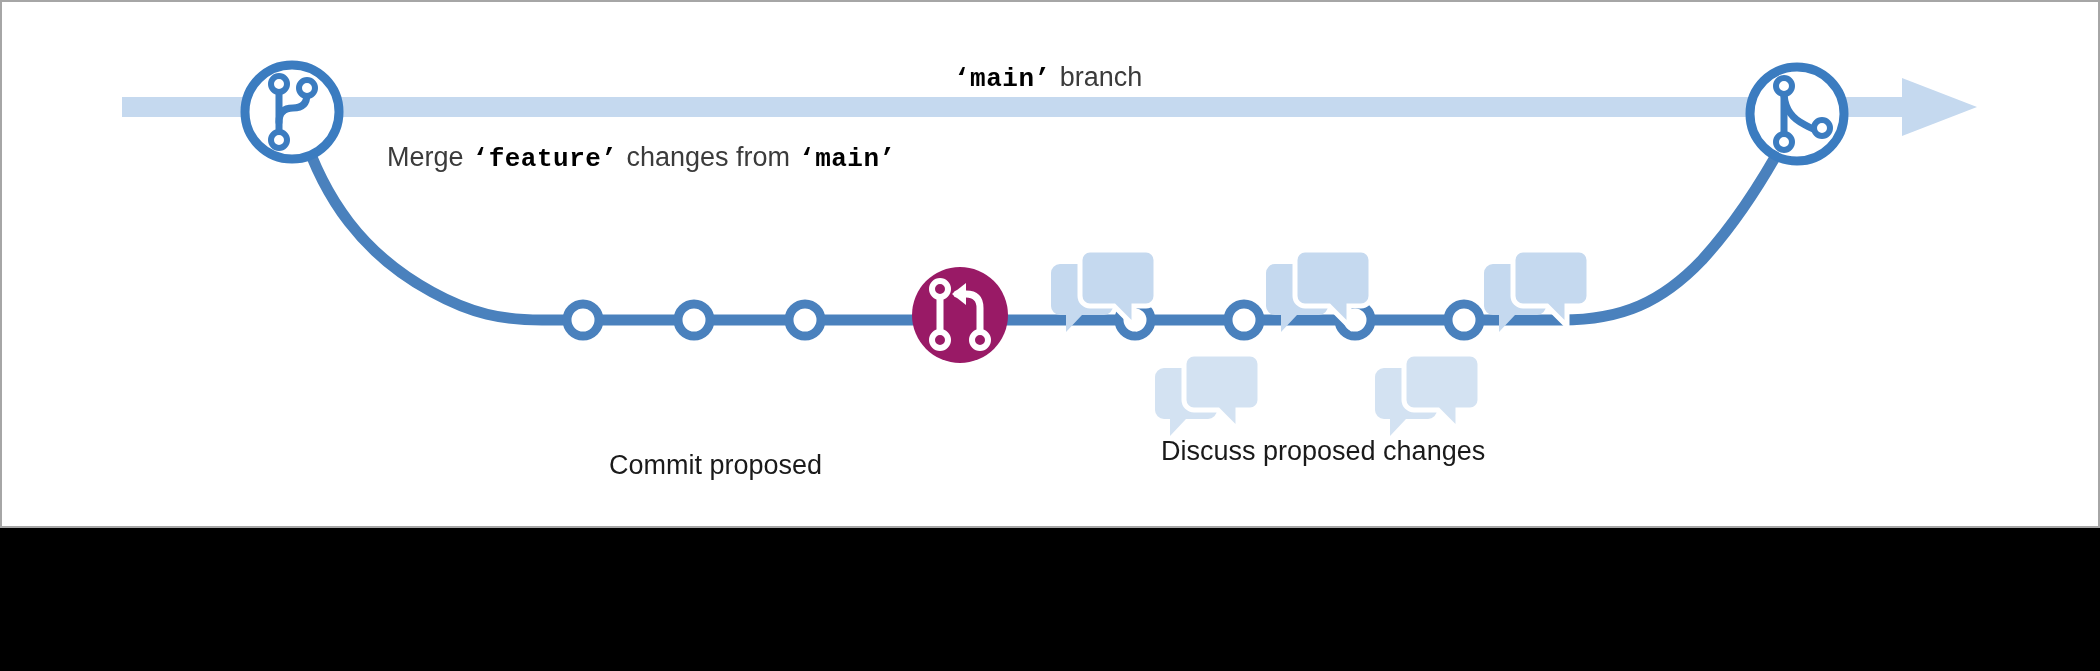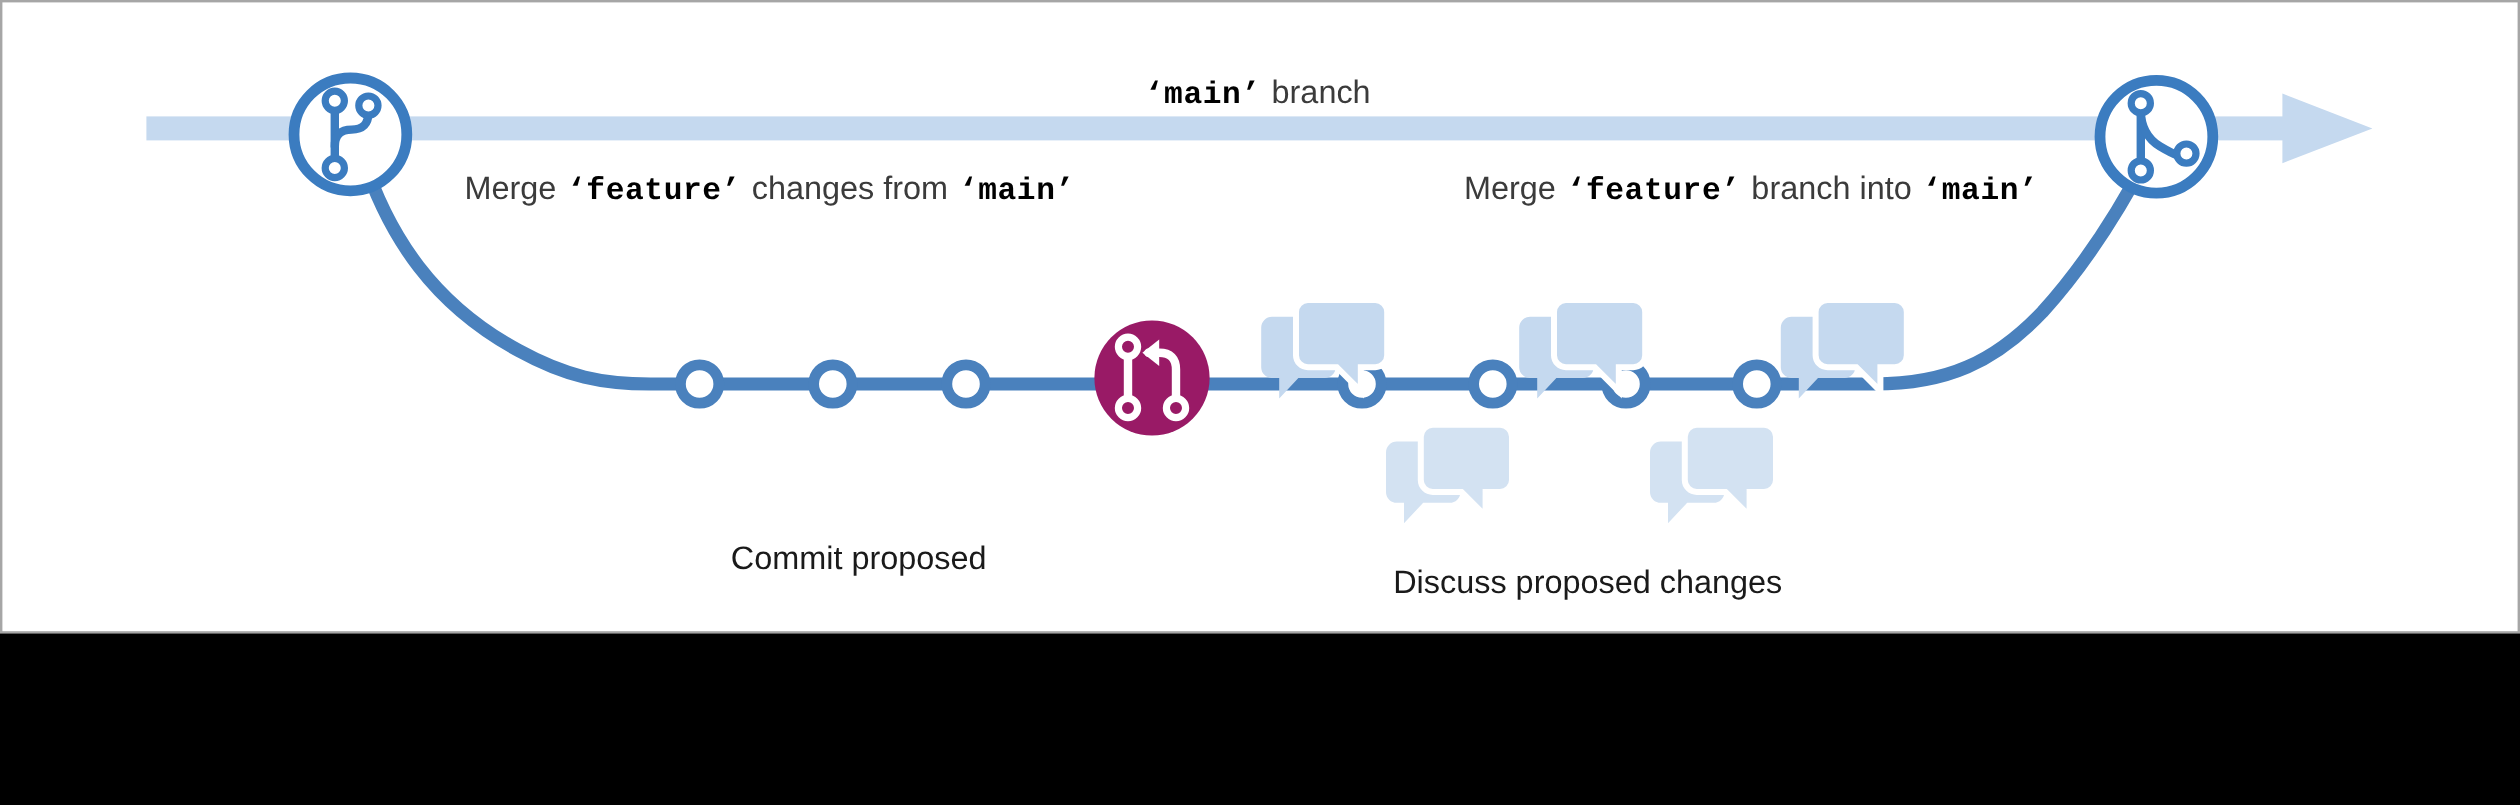--- a/index.html
+++ b/index.html
@@ -59,21 +59,21 @@
   }
   .sp {
     display: inline-block;
     width: 9px;
   }
   #lbl-main-branch   { left: 952px;  top: 62px;  }
   #lbl-create        { left: 385px;  top: 142px; }
   #lbl-merge         { left: 1218px; top: 142px; }
   #lbl-commit        { left: 607px;  top: 450px; }
   #lbl-pr            { left: 851px;  top: 450px; }
-  #lbl-discuss       { left: 1159px; top: 470px; text-align: right; }
+  #lbl-discuss       { left: 1159px; top: 436px; text-align: right; }
   #black-band {
     position: absolute;
     left: 0;
     top: 528px;
     width: 2100px;
     height: 143px;
     background: #000000;
   }
 </style>
 </head>
@@ -192,23 +192,20 @@
     </svg>
 
     <div class="lbl" id="lbl-main-branch">
       <span class="code">‘main’</span><span class="sp"></span><span>branch</span>
     </div>
 
     <div class="lbl" id="lbl-create">
       <span>Merge</span><span class="sp"></span><span class="code">‘feature’</span><span class="sp"></span><span>changes from</span><span class="sp"></span><span class="code">‘main’</span>
     </div>
 
-    <div class="lbl" id="lbl-merge">
-      <span>Merge</span><span class="sp"></span><span class="code">‘feature’</span><span class="sp"></span><span>branch into</span><span class="sp"></span><span class="code">‘main’</span>
-    </div>
 
     <div class="lbl lbl-dark" id="lbl-commit">Commit proposed</div>
 
 
     <div class="lbl lbl-dark" id="lbl-discuss">Discuss proposed changes</div>
 
   </div>
 
   <div id="black-band"></div>
 

